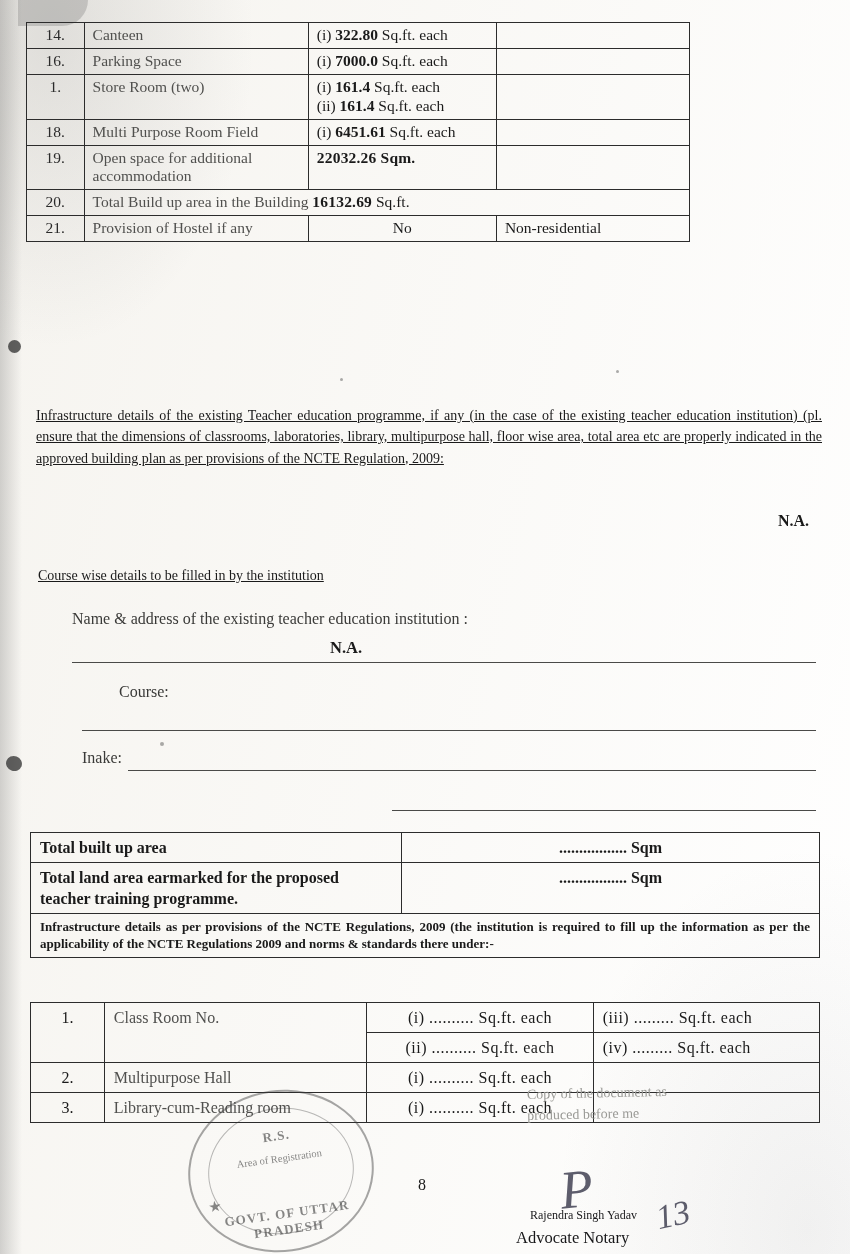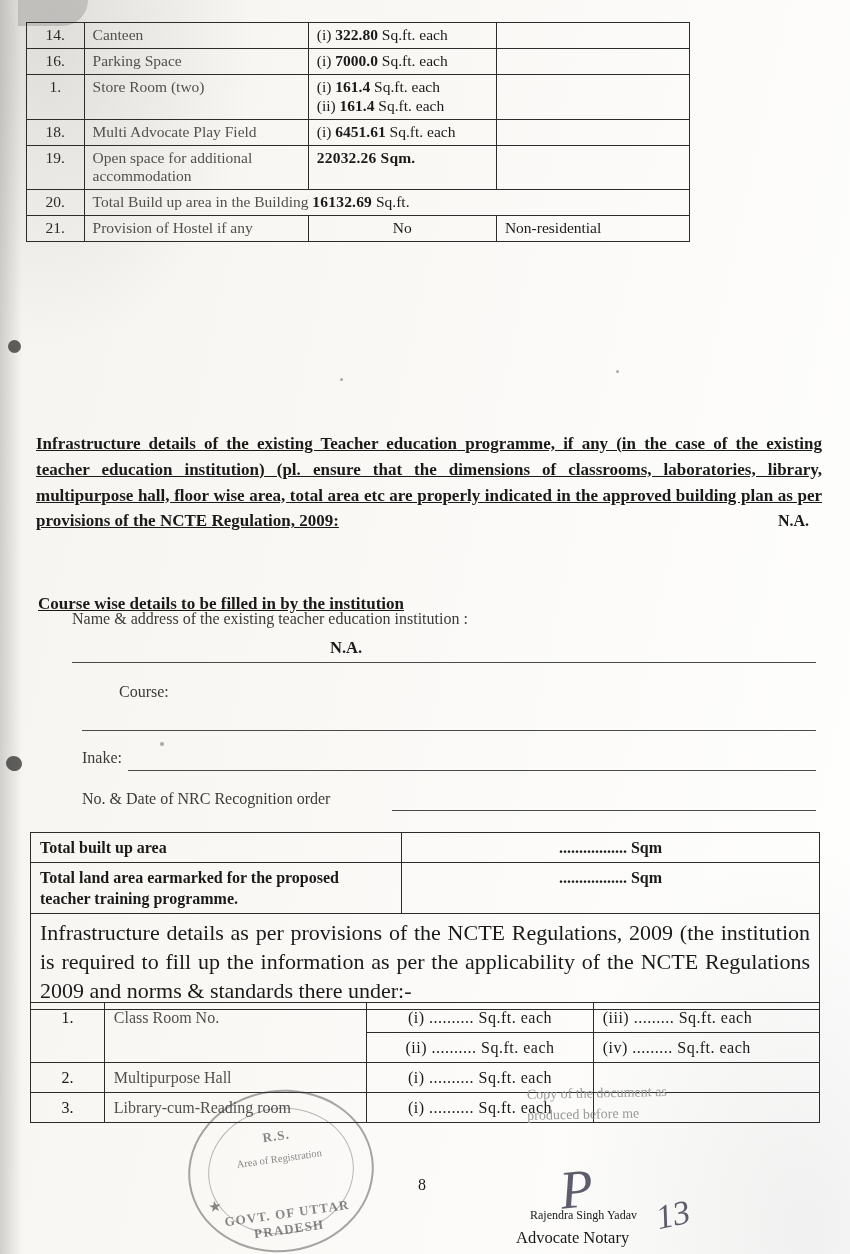--- a/index.html
+++ b/index.html
@@ -46,25 +46,24 @@
   .bold-num { font-weight: bold; letter-spacing: .2px;}
   .justify2 { text-align: justify; }
   .spread {
     display: flex;
     justify-content: space-between;
   }
   .faded { color: #50504e; }
   
   .para {
     position: absolute;
-    font-weight: bold;
-    font-size: 17px;
+    font-weight: normal;
+    font-size: 14px;
     line-height: 1.52;
     text-align: justify;
-    margin-top: 26px;
   }
   .u-line { text-decoration: underline; }
   #infra-para { left: 36px; top: 405px; width: 786px; }
   #na-right { position: absolute; left: 778px; top: 512px; font-weight: bold; font-size: 16px;}
   #course-head { left: 38px; top: 565px; width: 430px; }
   .plain {
     position: absolute;
     font-size: 16px;
     color: #3a3a38;
   }
@@ -93,22 +92,22 @@
   }
   .bot-table td {
     border: 1px solid #2c2c2c;
     padding: 4px 9px;
     vertical-align: top;
     line-height: 1.32;
   }
   .bt-left { width: 352px; font-weight: bold; }
   .bt-right { text-align: center; font-weight: bold; }
   .note-cell {
-    font-weight: normal;
-    font-size: 22px;
+    font-weight: bold;
+    font-size: 13px;
     line-height: 1.45;
     text-align: justify;
   }
   .sub-no { width: 56px; text-align: center; }
   .sub-name { width: 248px; }
   .sub-v1 { width: 212px; text-align: center; }
   .sub-v2 { width: 212px; }
   .dotty { letter-spacing: 0.5px; }
   
   #page-num {
@@ -259,21 +258,21 @@
       <td class="c-no">1.</td>
       <td class="c-item faded">Store Room (two)</td>
       <td class="c-val">
         <div>(i)  <b>161.4</b>   Sq.ft. each</div>
         <div>(ii) <b>161.4</b>   Sq.ft. each</div>
       </td>
       <td class="c-rest"></td>
     </tr>
     <tr>
       <td class="c-no">18.</td>
-      <td class="c-item faded">Multi Advocate Play Field</td>
+      <td class="c-item faded">Multi Purpose Room Field</td>
       <td class="c-val">(i)  <b>6451.61</b>   Sq.ft. each</td>
       <td class="c-rest"></td>
     </tr>
     <tr>
       <td class="c-no">19.</td>
       <td class="c-item faded">Open space for additional accommodation</td>
       <td class="c-val bold-num"><b>22032.26</b> Sqm.</td>
       <td class="c-rest"></td>
     </tr>
     <tr>
@@ -301,21 +300,20 @@
   <div class="plain" id="name-addr">Name &amp; address of the existing teacher education institution :</div>
   <div id="na-center">N.A.</div>
   <div class="rule" id="rule1"></div>
 
   <div class="plain" id="course-lbl">Course:</div>
   <div class="rule" id="rule2"></div>
 
   <div class="plain" id="inake-lbl">Inake:</div>
   <div class="rule" id="rule3"></div>
 
-  <div class="plain" id="nrc-lbl">No. &amp; Date of NRC Recognition order</div>
   <div class="rule" id="rule4"></div>
 
   <table class="bot-table">
     <tbody>
         <tr>
       <td class="bt-left">Total built up area</td>
       <td class="bt-right">................. Sqm</td>
     </tr>
     <tr>
       <td class="bt-left">Total land area earmarked for the proposed teacher training programme.</td>

